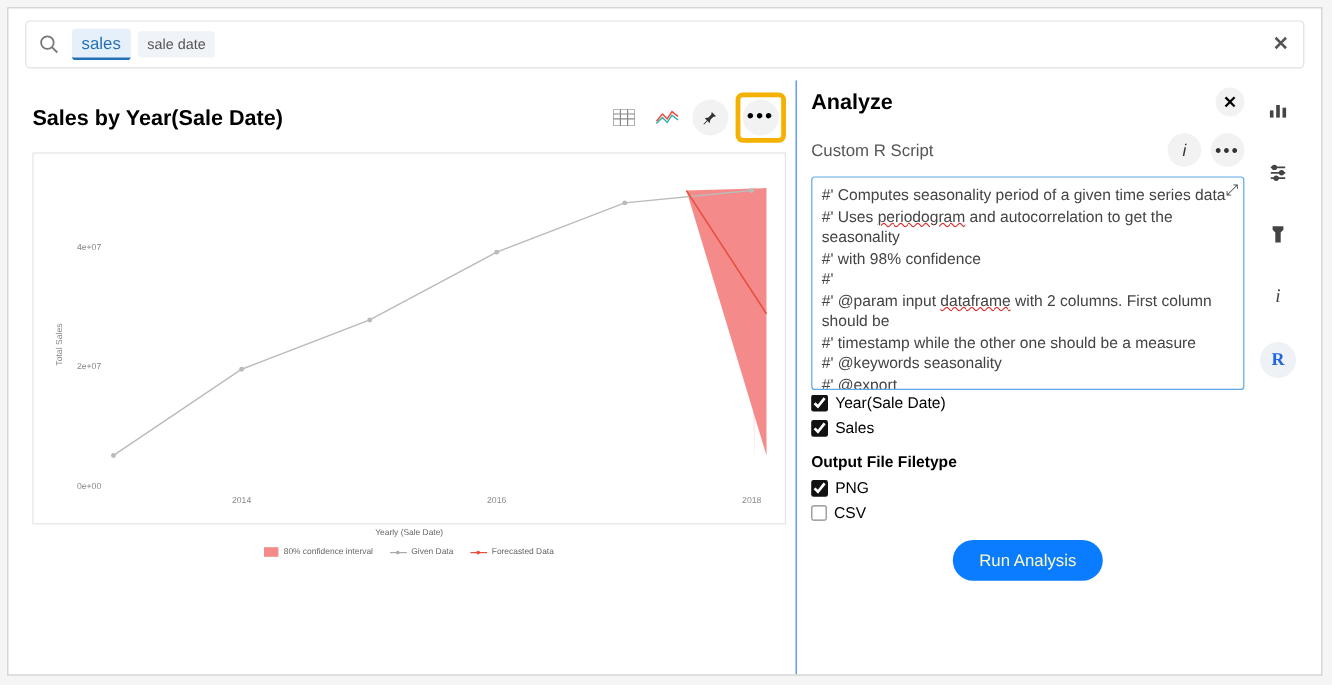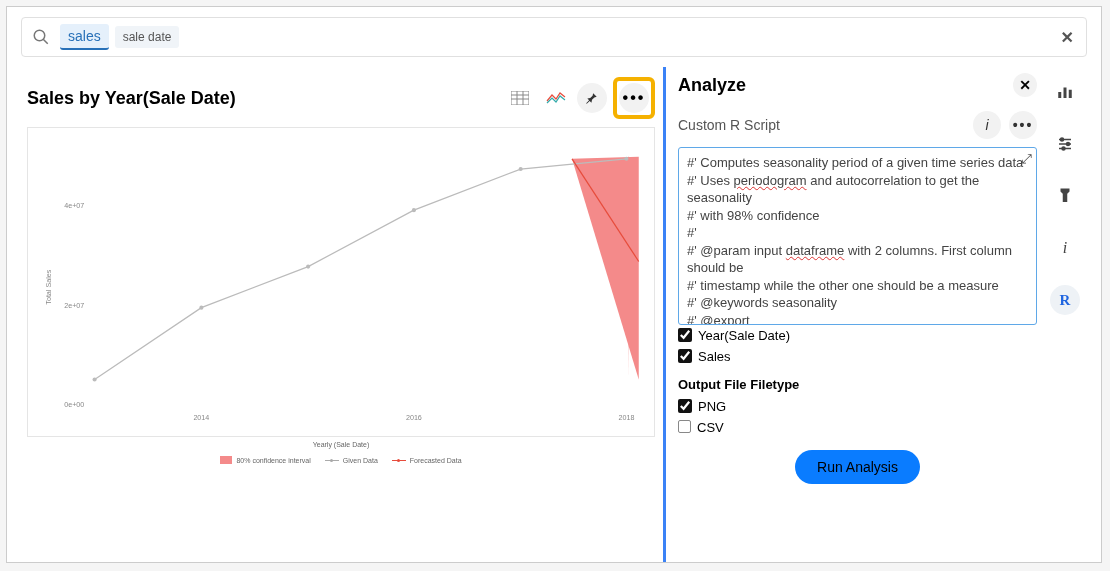--- a/index.html
+++ b/index.html
@@ -10,21 +10,21 @@
 .search-bar { display: flex; align-items: center; padding: 6px 10px; border: 1px solid #e0e0e0; border-radius: 4px; margin: 10px 14px; height: 40px; position: relative; }
 .search-icon { width: 18px; height: 18px; margin-right: 10px; color: #777; }
 .chip { background: #e5f0fb; color: #2770b8; padding: 4px 8px; border-radius: 3px; margin-right: 6px; font-size: 14px; }
 .chip.selected { border-bottom: 2px solid #2770b8; }
 .chip2 { background: #f0f4f8; color: #555; padding: 4px 8px; border-radius: 3px; font-size: 12px; }
 .clear-x { position: absolute; right: 12px; color: #555; font-size: 16px; cursor: pointer; font-weight: bold; }
 
 
 .main-row { display: flex; padding: 0 14px; height: calc(100% - 60px); }
 .chart-panel { flex: 1; padding: 10px 8px 10px 6px; min-width: 0; }
-.analyze-panel { width: 380px; border-left: 3px solid #3b82f6; padding-left: 12px; padding-right: 6px; display: flex; flex-direction: column; }
+.analyze-panel { width: 380px; border-left: 1px solid #3b82f6; padding-left: 12px; padding-right: 6px; display: flex; flex-direction: column; }
 .rail { width: 44px; display: flex; flex-direction: column; align-items: center; gap: 22px; padding-top: 10px; }
 
 
 .chart-header { display: flex; align-items: center; justify-content: space-between; margin-bottom: 8px; }
 .chart-title { font-size: 18px; font-weight: 700; }
 .chart-tools { display: flex; align-items: center; gap: 6px; }
 .tool-btn { width: 30px; height: 30px; border-radius: 50%; background: #f2f2f2; display: flex; align-items: center; justify-content: center; cursor: pointer; }
 .tool-btn.flat { background: transparent; }
 .tool-highlight { border: 4px solid #f5b100; border-radius: 6px; padding: 2px; }
 .tool-highlight .tool-btn { background: #f2f2f2; }
@@ -49,25 +49,25 @@
 .sub-tools { display: flex; gap: 8px; }
 .circle-btn { width: 28px; height: 28px; border-radius: 50%; background: #f2f2f2; display: flex; align-items: center; justify-content: center; cursor: pointer; font-size: 14px; font-style: italic; font-family: Georgia, serif; color: #333; }
 .dots-btn { letter-spacing: 2px; font-weight: bold; font-style: normal; }
 
 .script-box { border: 1px solid #5fa8e8; border-radius: 3px; padding: 6px 8px; font-size: 13px; color: #444; height: 178px; overflow: auto; position: relative; line-height: 1.35; }
 .script-box .expand { position: absolute; right: 4px; top: 2px; font-size: 13px; cursor: pointer; }
 .wavy { text-decoration: underline wavy #d33; text-decoration-thickness: 1px; }
 
 .section-label { font-size: 13px; font-weight: 700; margin-top: 10px; margin-bottom: 4px; display: flex; align-items: center; gap: 6px; }
 .help-q { width: 16px; height: 16px; border: 1.5px solid #333; border-radius: 50%; display: inline-flex; align-items: center; justify-content: center; font-size: 11px; font-weight: bold; }
-.check-row { display: flex; gap: 6px; font-size: 13px; margin: 3px 0; }
+.check-row { display: flex; align-items: center; gap: 6px; font-size: 13px; margin: 3px 0; }
 .check-row input { width: 14px; height: 14px; accent-color: #111; }
 .empty-check { width: 13px; height: 13px; border: 1px solid #888; border-radius: 2px; display: inline-block; }
 
-.run-btn { background: #0a7cff; color: #000000; border: none; border-radius: 20px; padding: 9px 22px; font-size: 14px; cursor: pointer; margin: 12px auto 0; display: block; }
+.run-btn { background: #0a7cff; color: #fef9c3; border: none; border-radius: 20px; padding: 9px 22px; font-size: 14px; cursor: pointer; margin: 12px auto 0; display: block; }
 
 
 .rail-btn { width: 30px; height: 30px; border-radius: 50%; display: flex; align-items: center; justify-content: center; cursor: pointer; color: #444; }
 .rail-btn.active { background: #eef2f6; }
 .rail-btn svg { width: 18px; height: 18px; }
 .r-icon { font-weight: bold; font-family: Georgia, serif; color: #2066e0; font-size: 15px; }
 
 
 .chart-svg { width: 100%; height: 100%; }
 .tick-label { font-size: 7px; fill: #888; }

